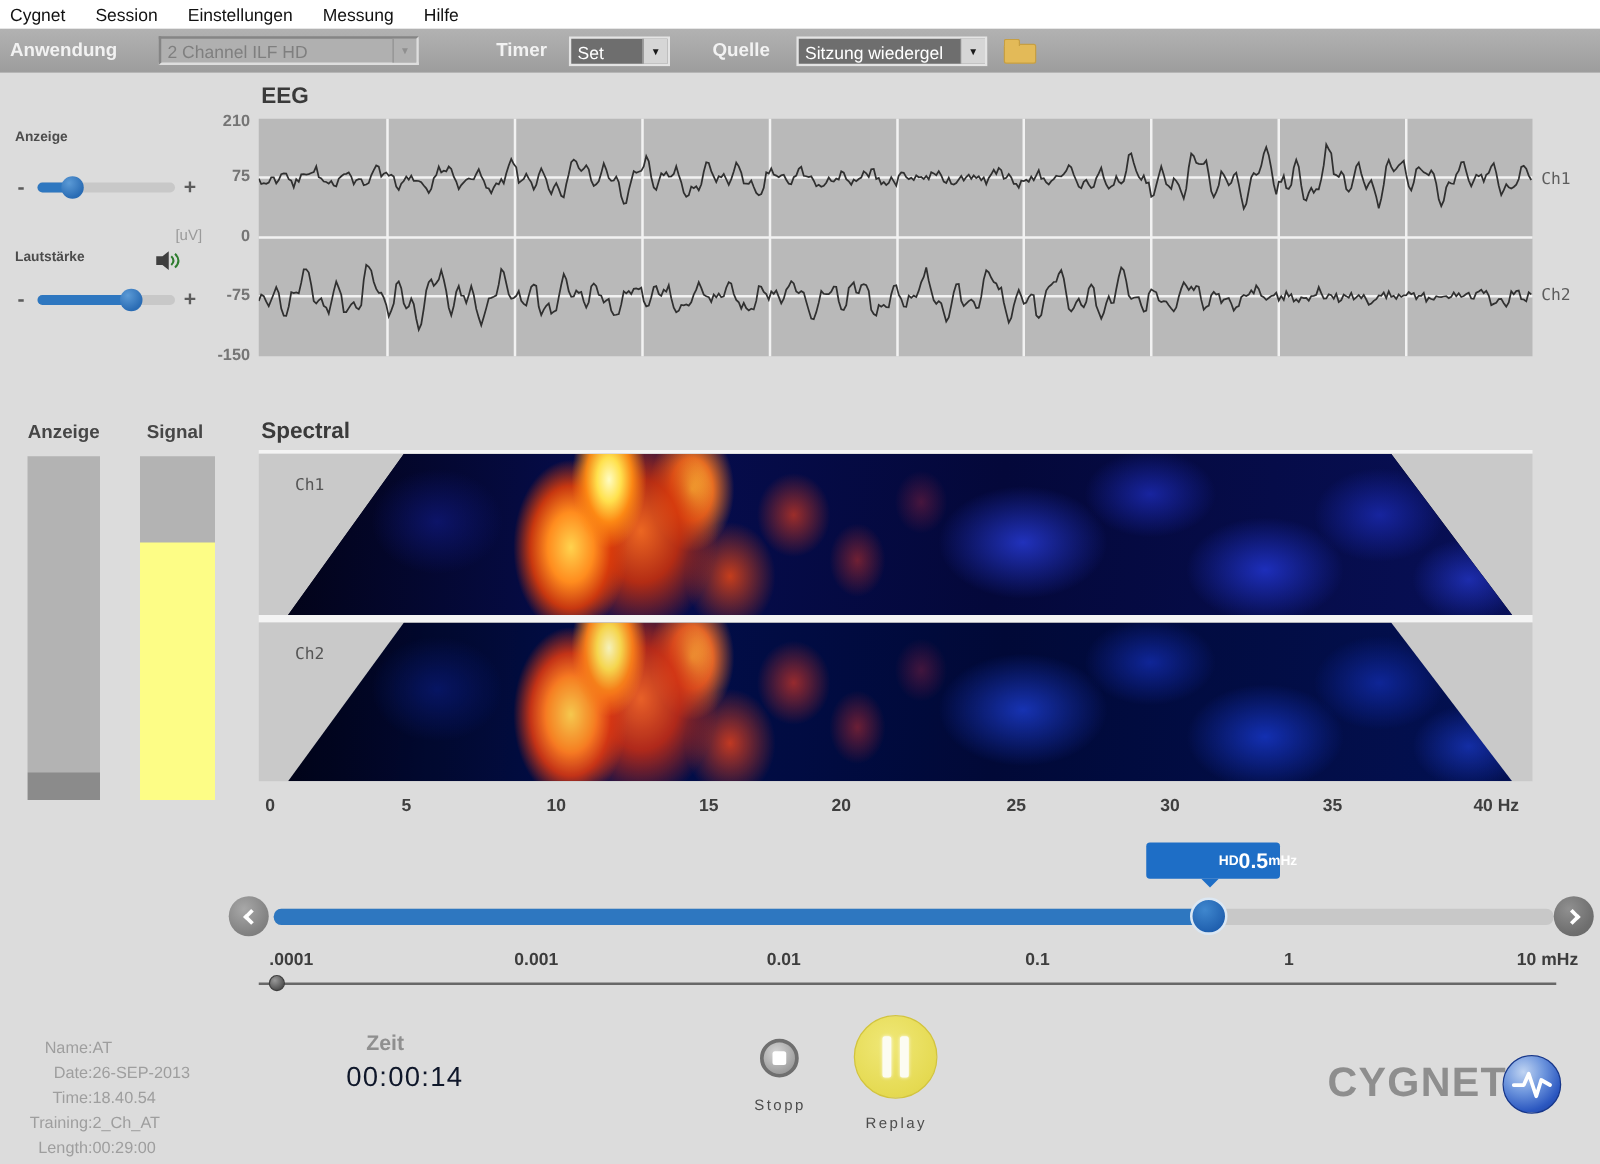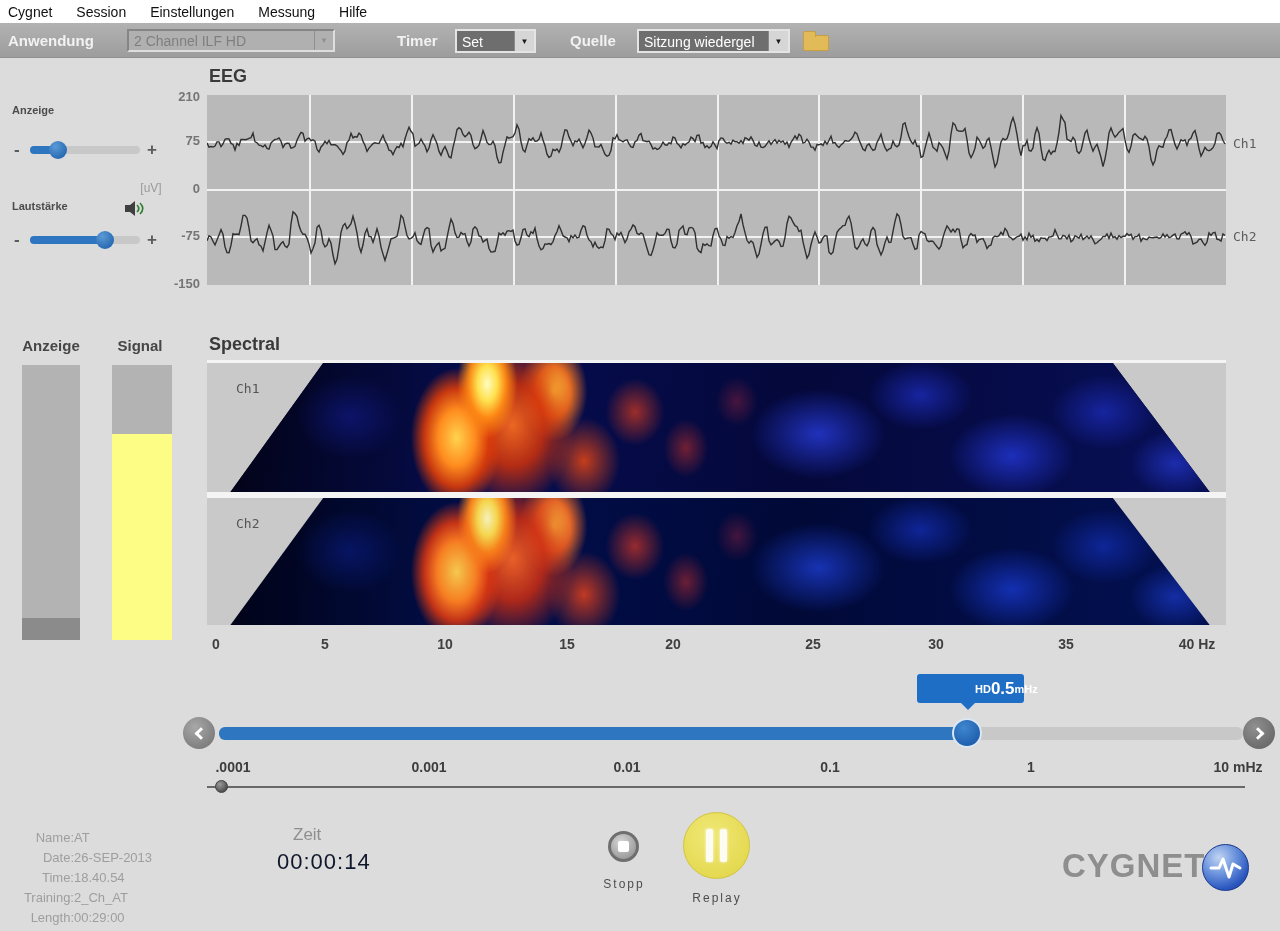--- a/index.html
+++ b/index.html
@@ -101,21 +101,21 @@
   .main-handle { position:absolute; top:-9px; width:30px; height:30px; border-radius:50%;
                  background:radial-gradient(circle at 38% 30%, #3f87ce, #1f5fae 75%); border:2px solid #dbe7f3; }
   .scale-tick { position:absolute; top:759px; transform:translateX(-50%); font-size:14px; font-weight:bold; color:#3d3d3d; white-space:nowrap; }
   .thin-track { position:absolute; left:207px; top:786px; width:1038px; height:2px; background:#686868; }
   .thin-handle { position:absolute; left:215px; top:780px; width:13px; height:13px; border-radius:50%;
                  background:radial-gradient(circle at 35% 30%, #999, #4f4f4f 75%); border:1px solid #3f3f3f; }
 
   
   .info-row { position:absolute; left:8px; font-size:13px; color:#9e9e9e;text-align:right; }
   .info-row .lbl { display:inline-block; width:66px; }
-  .zeit-label { position:absolute; left:293px; top:825px; font-size:17px; font-weight:normal; color:#8f8f8f; }
+  .zeit-label { position:absolute; left:293px; top:825px; font-size:17px; font-weight:bold; color:#8f8f8f; }
   .zeit-value { position:absolute; left:277px; top:849px; font-size:22px; color:#0f172a; letter-spacing:1px; }
   .stop-btn { position:absolute; left:608px; top:831px; width:31px; height:31px; border-radius:50%;
               background:radial-gradient(circle at 40% 32%, #d6d6d6, #9c9c9c 75%); border:3px solid #6f6f6f;
               display:flex; align-items:center; justify-content:center; }
   .stop-square { width:11px; height:11px; background:#fff; border-radius:2px; }
   .stop-label, .replay-label { position:absolute; transform:translateX(-50%); font-size:12px; color:#4d4d4d; letter-spacing:2px; }
   .replay-btn { position:absolute; left:683px; top:812px; width:67px; height:67px; border-radius:50%;
                 background:radial-gradient(circle at 42% 35%, #f0e878, #e5da52 70%, #ddd148); border:1px solid #d2c43e;
                 display:flex; align-items:center; justify-content:center; gap:7px; }
   .pause-bar { width:7px; height:33px; background:#fcfcf2; border-radius:2px; box-shadow:0 0 3px rgba(255,255,255,.9); }

